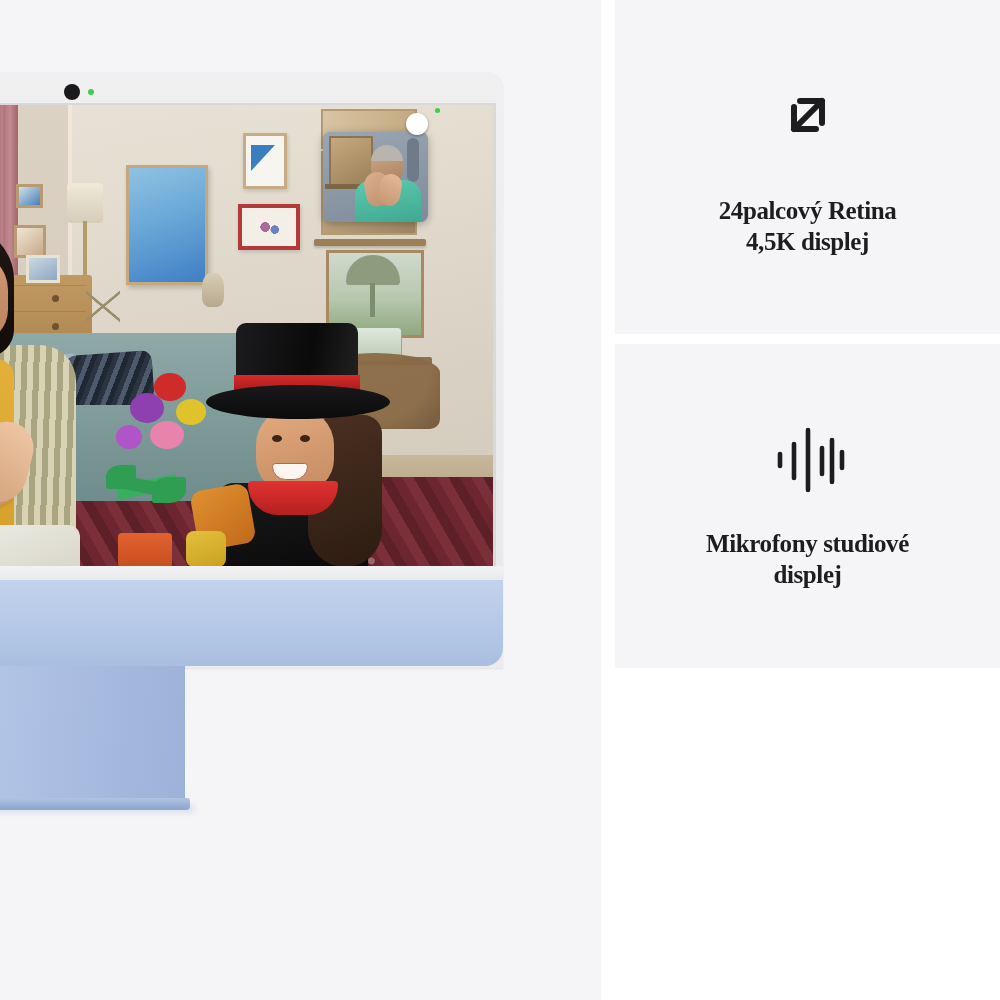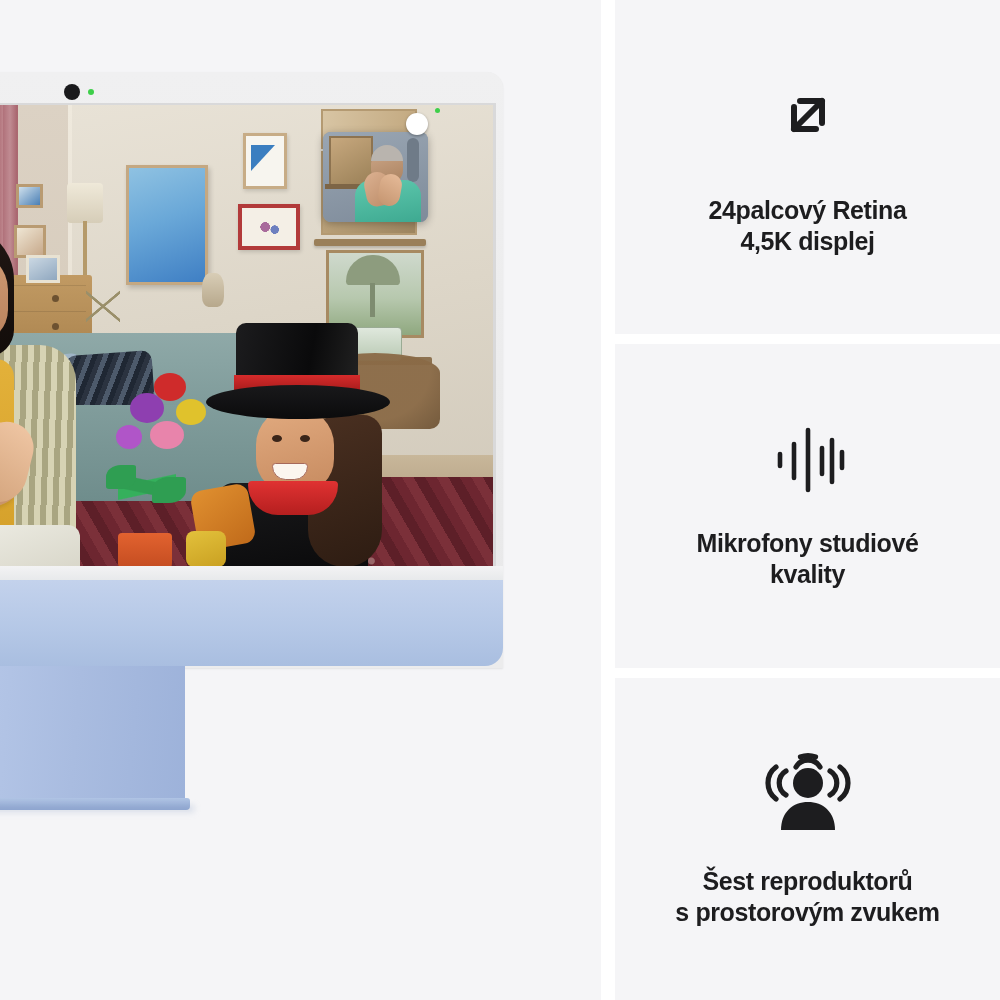--- a/index.html
+++ b/index.html
@@ -515,20 +515,21 @@
     color: #1d1d1f;
   }
 
   
   #right-col {
     position: absolute;
     left: 615px;
     top: 0;
     width: 385px;
     height: 1000px;
+    font-family: Liberation Serif, serif;
   }
   .feature-card {
     position: absolute;
     left: 0;
     width: 385px;
     background: #f5f5f7;
     display: flex;
     flex-direction: column;
     align-items: center;
     justify-content: center;
@@ -707,41 +708,18 @@
             <line x1="10" y1="32" x2="10" y2="44"></line>
             <line x1="24" y1="22" x2="24" y2="56"></line>
             <line x1="38" y1="8" x2="38" y2="68"></line>
             <line x1="52" y1="26" x2="52" y2="52"></line>
             <line x1="62" y1="18" x2="62" y2="60"></line>
             <line x1="72" y1="30" x2="72" y2="46"></line>
           </g>
         </svg>
       </div>
       <div class="card-label">Mikrofony studiové
-kvality</div>
+displej</div>
     </div>
 
-    <div class="feature-card" id="card-2">
-      <div class="card-icon">
-        <svg width="86" height="82" viewBox="0 0 86 82" aria-hidden="true">
-          <g fill="#1d1d1f">
-            <circle cx="43" cy="33" r="15"></circle>
-            <path d="M16 80 C16 62 28 52 43 52 C58 52 70 62 70 80 Z"></path>
-          </g>
-          <g fill="none" stroke="#1d1d1f" stroke-width="5.2" stroke-linecap="round">
-
-            <path d="M31 17 A14 14 0 0 1 55 17"></path>
-            <path d="M35.5 7 A20 20 0 0 1 50.5 7"></path>
-
-            <path d="M21 21 A14 14 0 0 0 21 45"></path>
-            <path d="M11 17 A20 20 0 0 0 11 49"></path>
-
-            <path d="M65 21 A14 14 0 0 1 65 45"></path>
-            <path d="M75 17 A20 20 0 0 1 75 49"></path>
-          </g>
-        </svg>
-      </div>
-      <div class="card-label">Šest reproduktorů
-s prostorovým zvukem</div>
-    </div>
 
   </div>
 </div>
 
 </body></html>

